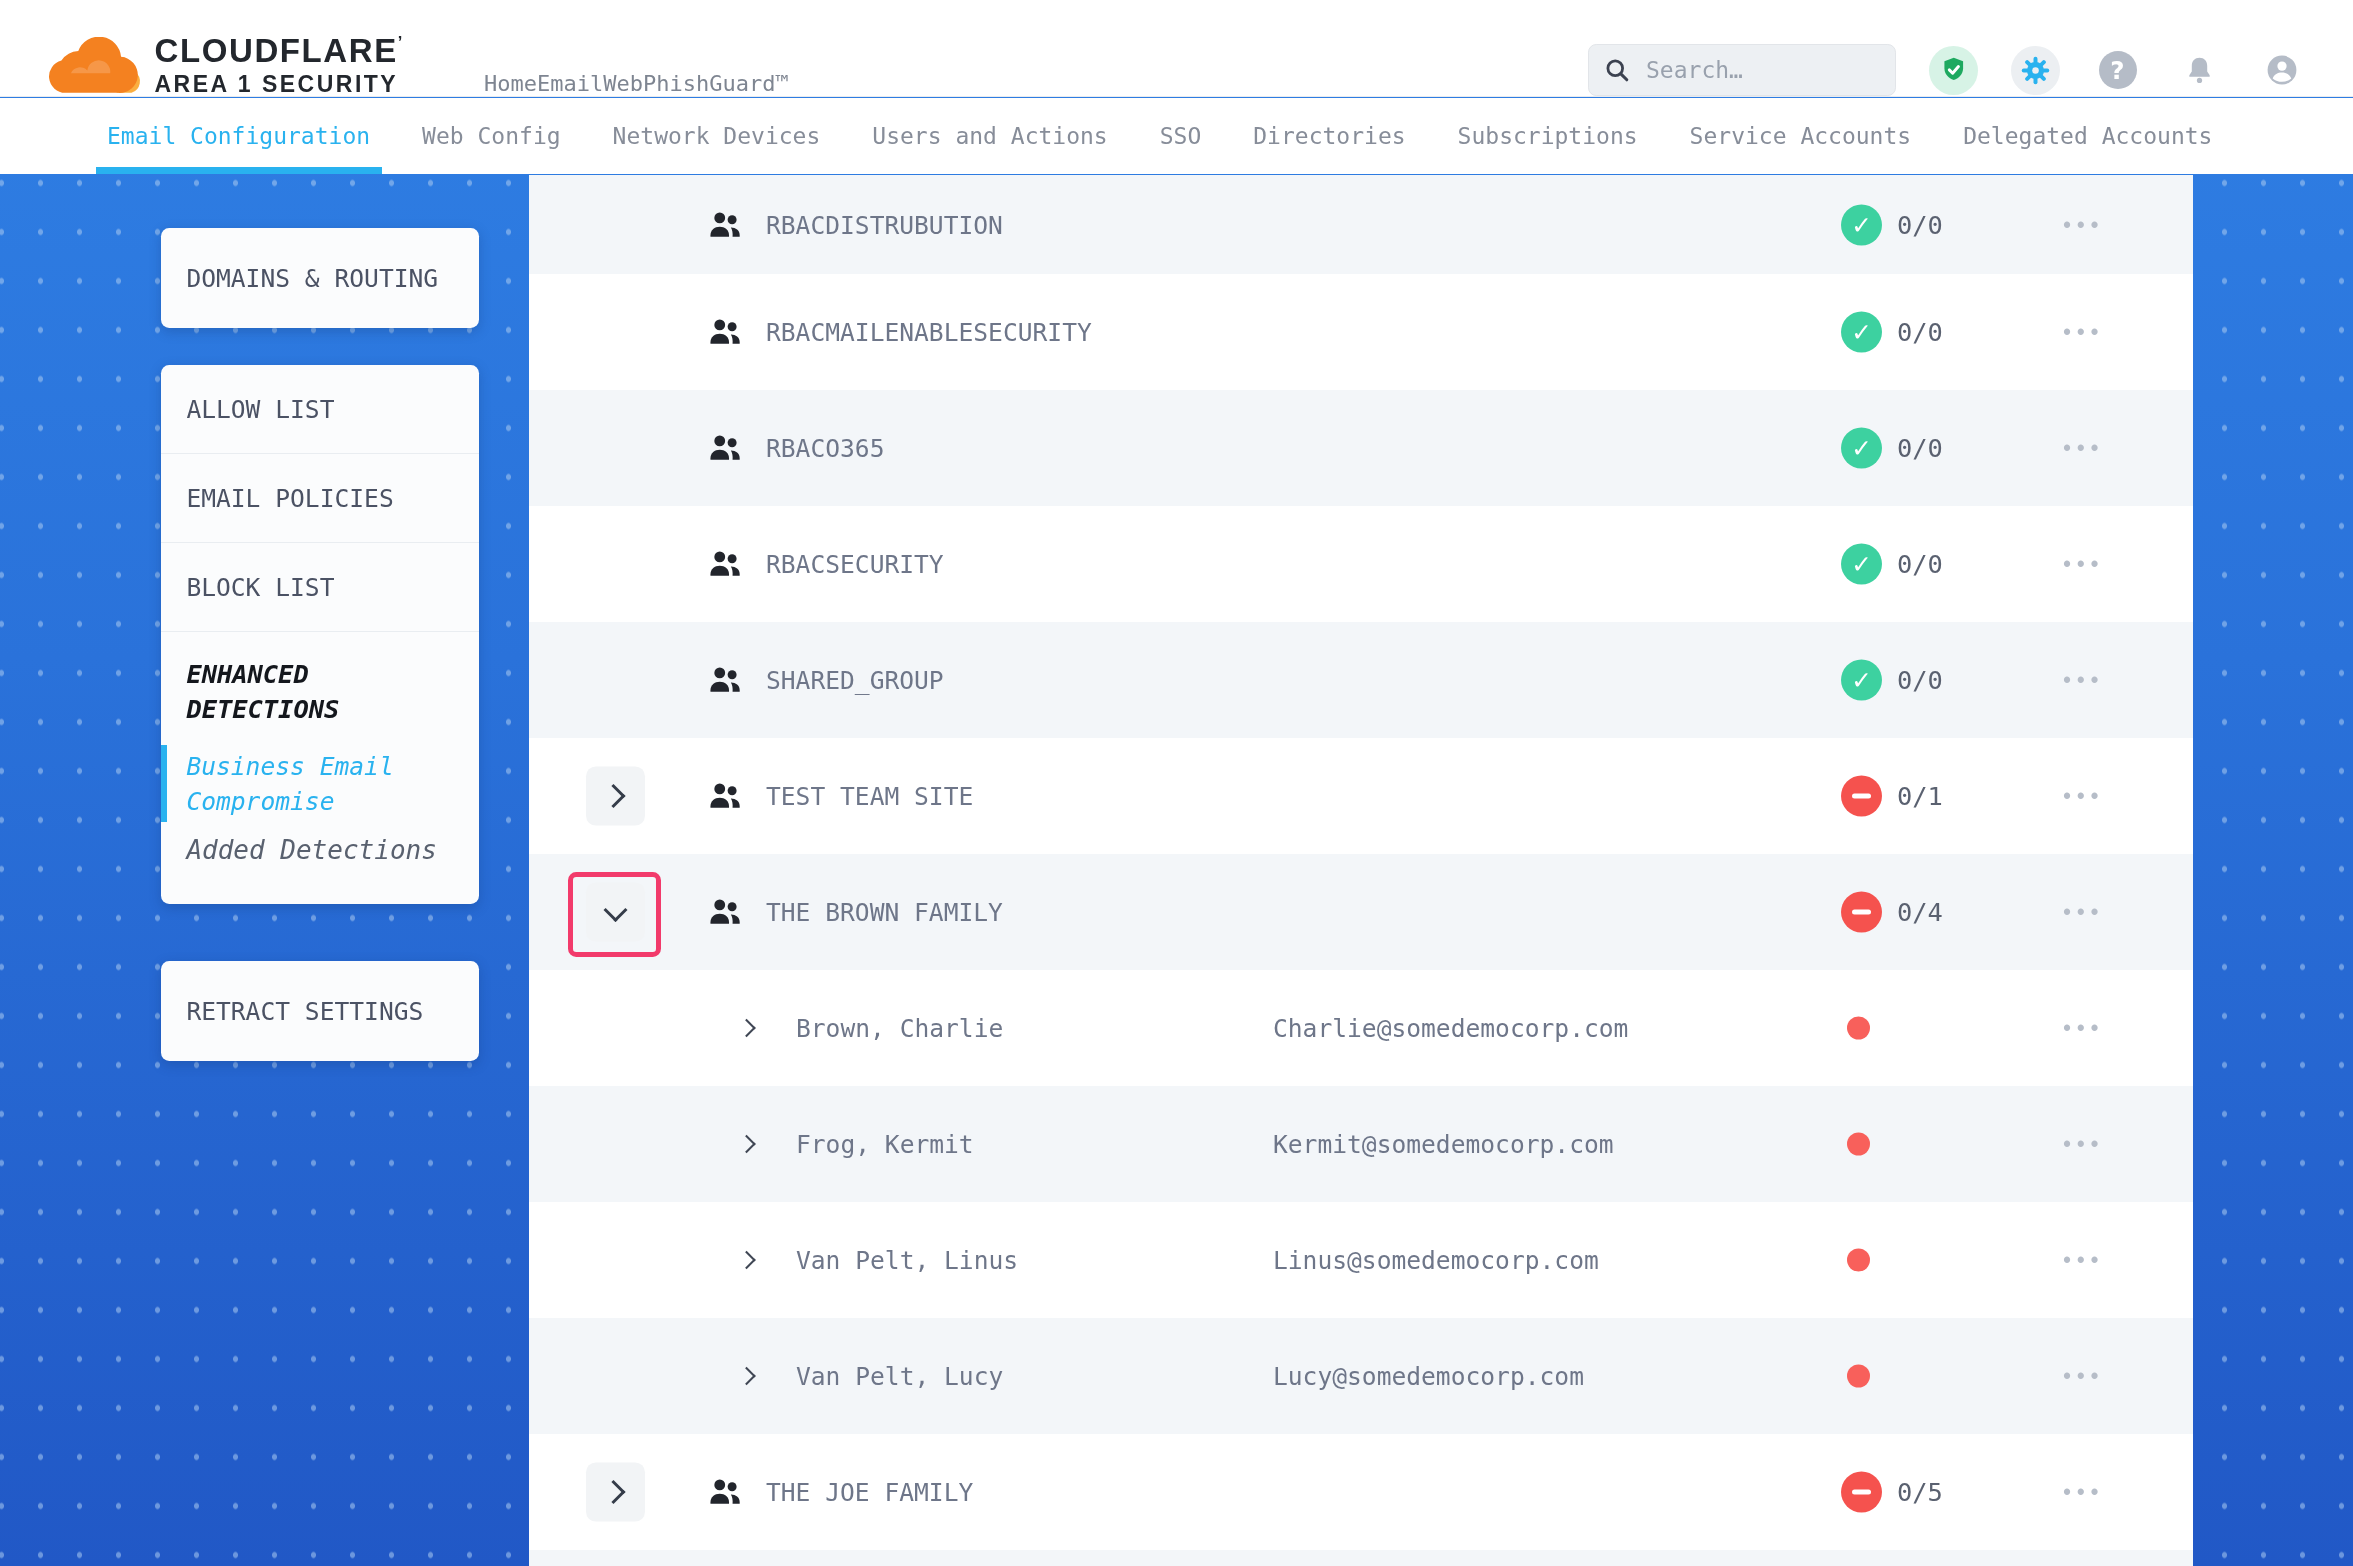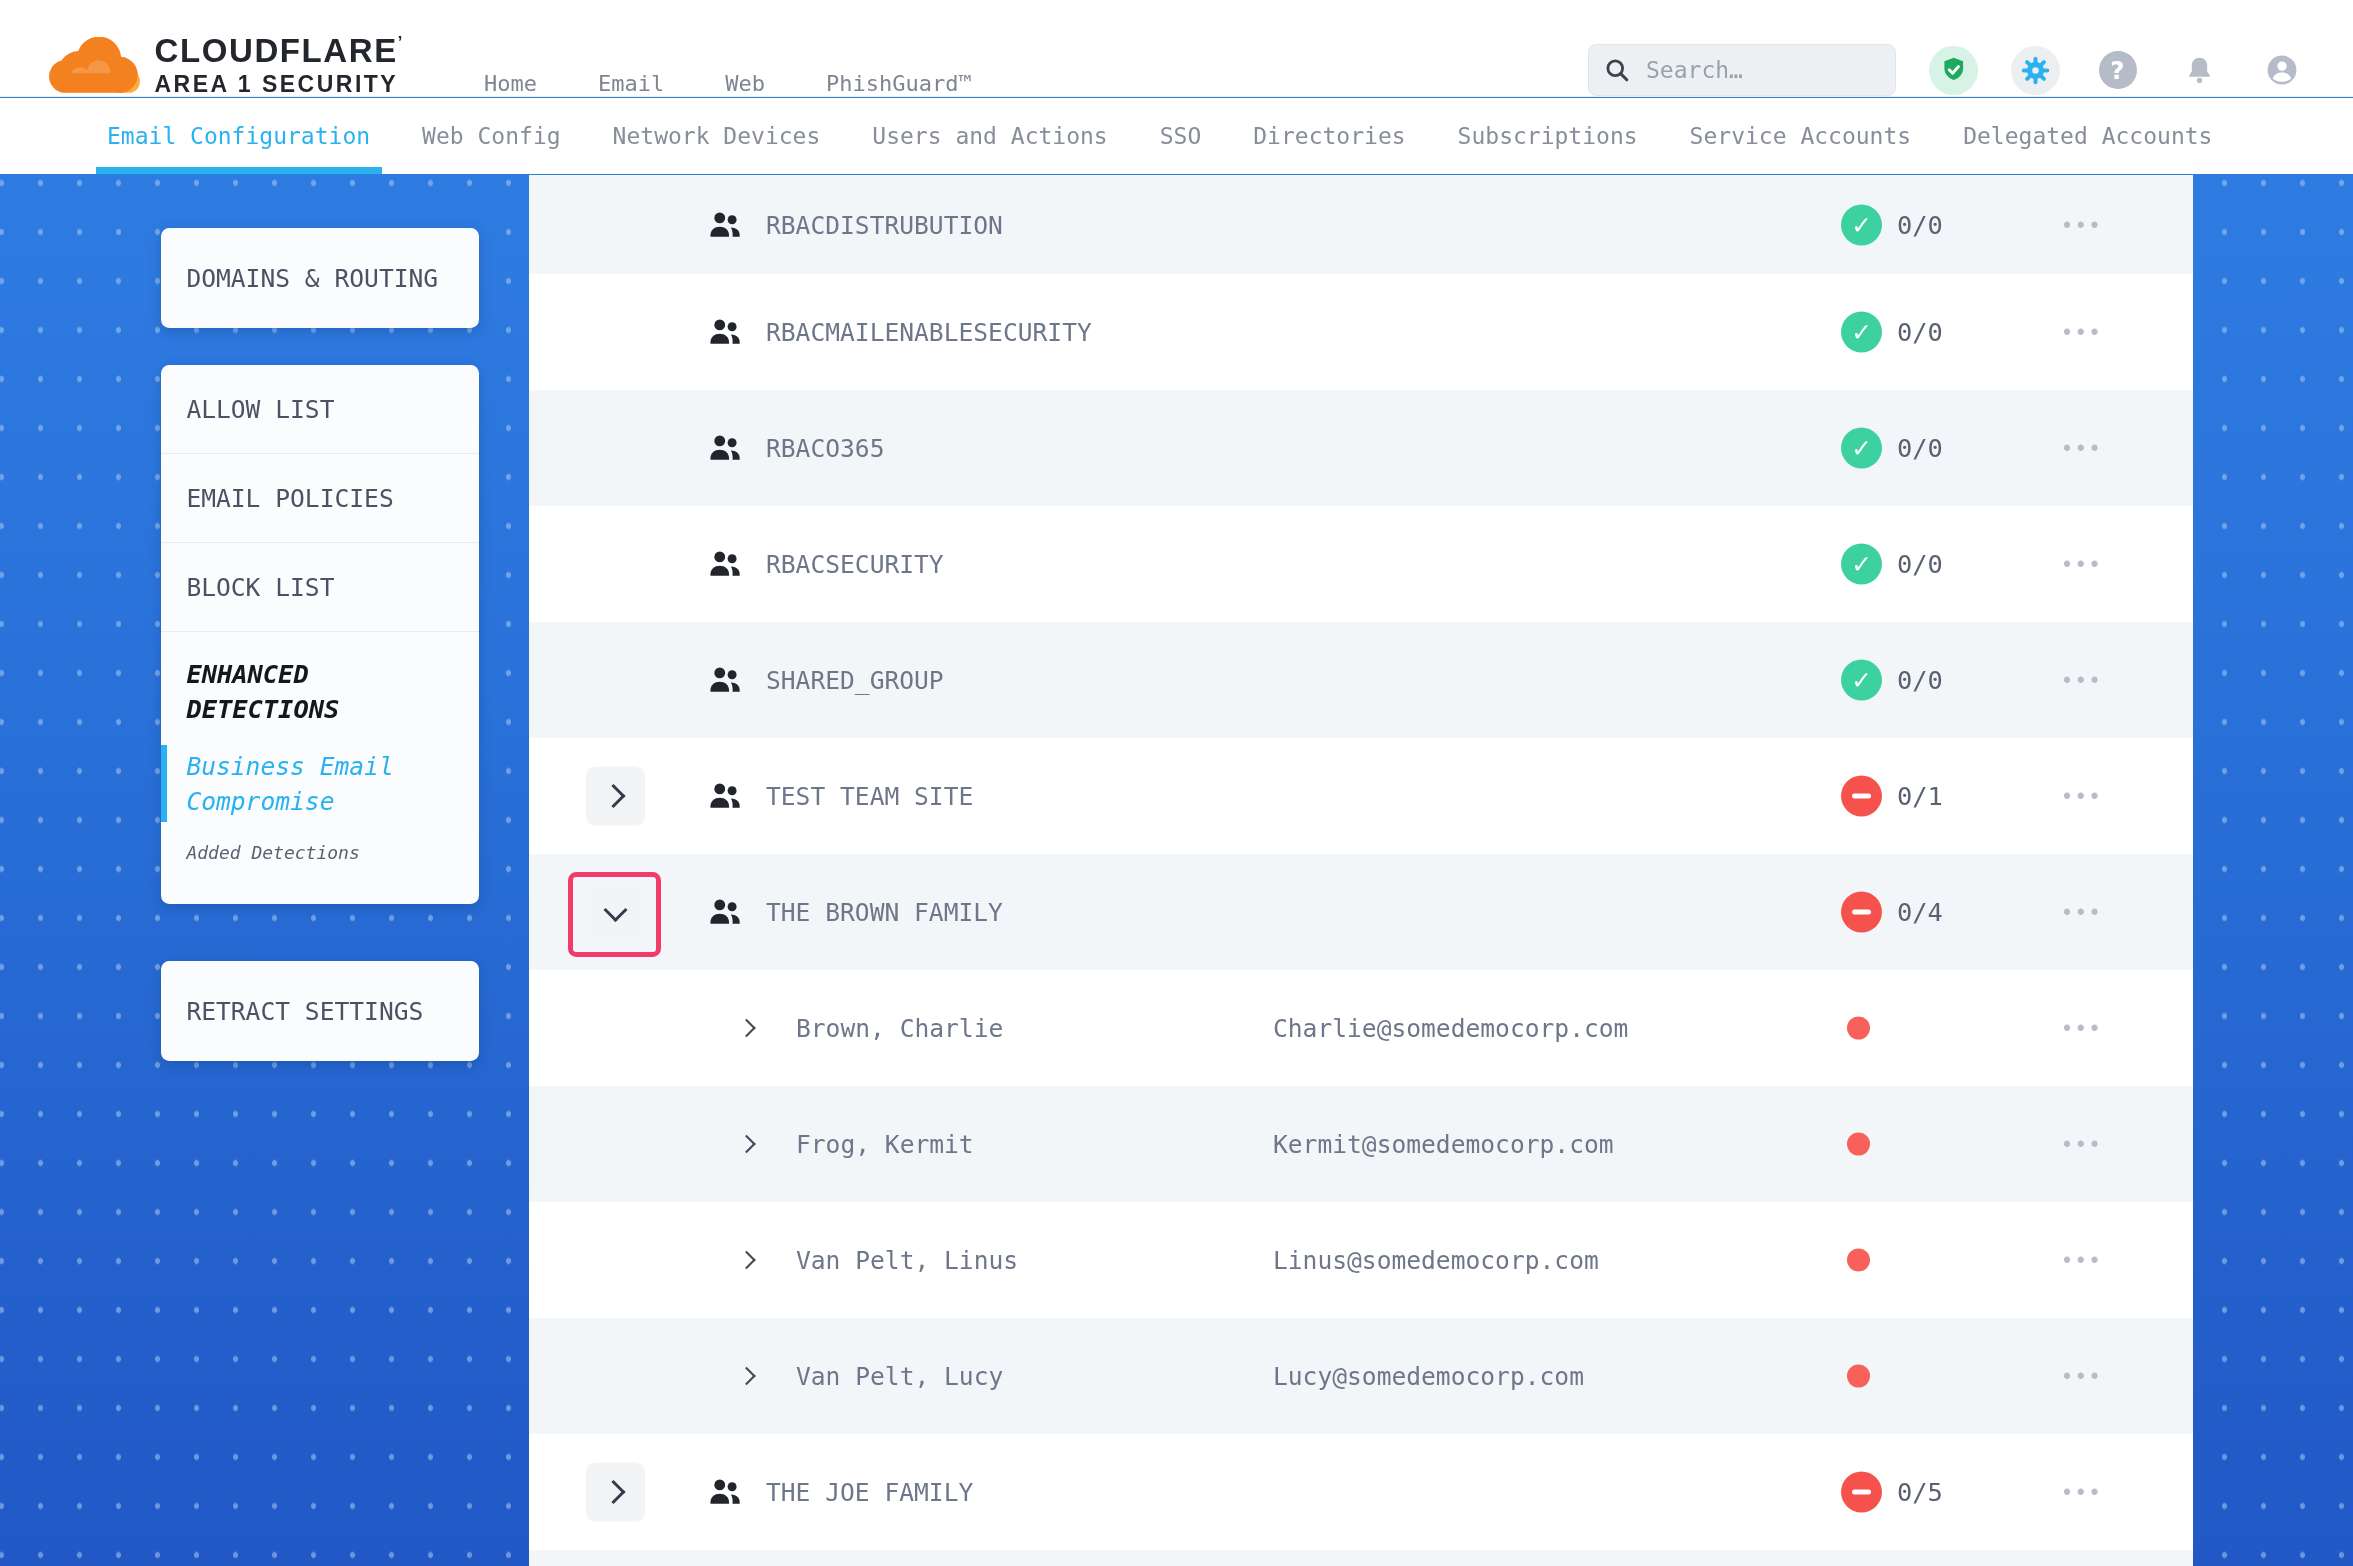--- a/index.html
+++ b/index.html
@@ -12,21 +12,21 @@
 
   
   .topbar{position:absolute;top:0;left:0;width:100%;height:97px;background:#ffffff;
           border-bottom:1.6px solid #e9ebee;display:flex;align-items:flex-end;z-index:6;box-sizing:border-box;}
   .logo{display:flex;align-items:center;margin-left:48px;}
   .cloud{width:95px;height:56px;}
   .brand{margin-left:11.5px;line-height:1.05;font-family:"Liberation Sans",sans-serif;color:#23272d;}
   .brand .line1{font-size:33px;font-weight:bold;letter-spacing:1.6px;}
   .brand .mark{font-size:16.4px;vertical-align:top;}
   .brand .line2{font-size:23px;font-weight:bold;letter-spacing:2.5px;margin-top:3.3px;}
-  .topnav{display:flex;gap:61px;margin-left:80px;}
+  .topnav{display:flex;margin-left:80px;}
   .toplink{font-size:22px;color:#7e8591;text-decoration:none;cursor:pointer;}
   .hright{margin-left:auto;display:flex;align-items:center;gap:33px;margin-right:48px;}
   .search{width:308px;height:52px;background:#edf0f3;border:1.6px solid #e2e5e9;border-radius:8.2px;
           display:flex;align-items:center;padding:0 14px;gap:13px;box-sizing:border-box;}
   .search input{flex:1;min-width:0;background:transparent;border:none;outline:none;
           font-family:"DejaVu Sans Mono",monospace;font-size:23px;color:#3c4250;}
   .search input::placeholder{color:#99a1ad;}
   .ibtn{width:49px;height:49px;border-radius:50%;border:none;background:transparent;
         display:flex;align-items:center;justify-content:center;cursor:pointer;padding:0;}
   .ibtn.shield{background:#d7f3e6;color:#1ea960;}
@@ -50,21 +50,21 @@
         font-size:24.6px;color:#4b5264;}
   .card1{top:228px;}
   .card2{top:365px;height:539px;}
   .card3{top:961px;}
   .sitem{height:89px;display:flex;align-items:center;padding-left:25.4px;font-size:24.6px;
          color:#4b5264;border-bottom:1.6px solid #e9edf1;cursor:pointer;box-sizing:border-box;}
   .ssection{padding:24.6px 16.4px 0 25.4px;font-style:italic;}
   .enh{font-size:25.4px;font-weight:bold;color:#14171d;line-height:35px;}
   .bec{position:relative;margin-top:22px;font-size:24.6px;color:#29b2ef;line-height:35px;cursor:pointer;}
   .bec::before{content:"";position:absolute;left:-25.4px;top:-3.3px;bottom:-3.3px;width:5.7px;background:#29b2ef;}
-  .added{margin-top:23px;font-size:18px;color:#59616f;cursor:pointer;}
+  .added{margin-top:16px;font-size:26px;color:#59616f;cursor:pointer;}
 
   
   .table{position:absolute;left:529px;top:175px;width:1664px;height:1392px;background:#ffffff;
          z-index:1;display:flex;flex-direction:column;}
   .row{position:relative;height:116px;flex:none;background:#ffffff;}
   .row.alt{background:#f3f6f9;}
   .row.first{height:99px;}
   .row.spacer{height:22px;}
   .abs{position:absolute;top:50%;transform:translateY(-50%);}
   .expand-btn{left:57px;width:59px;height:59px;border-radius:9.8px;background:#f2f4f6;border:none;

